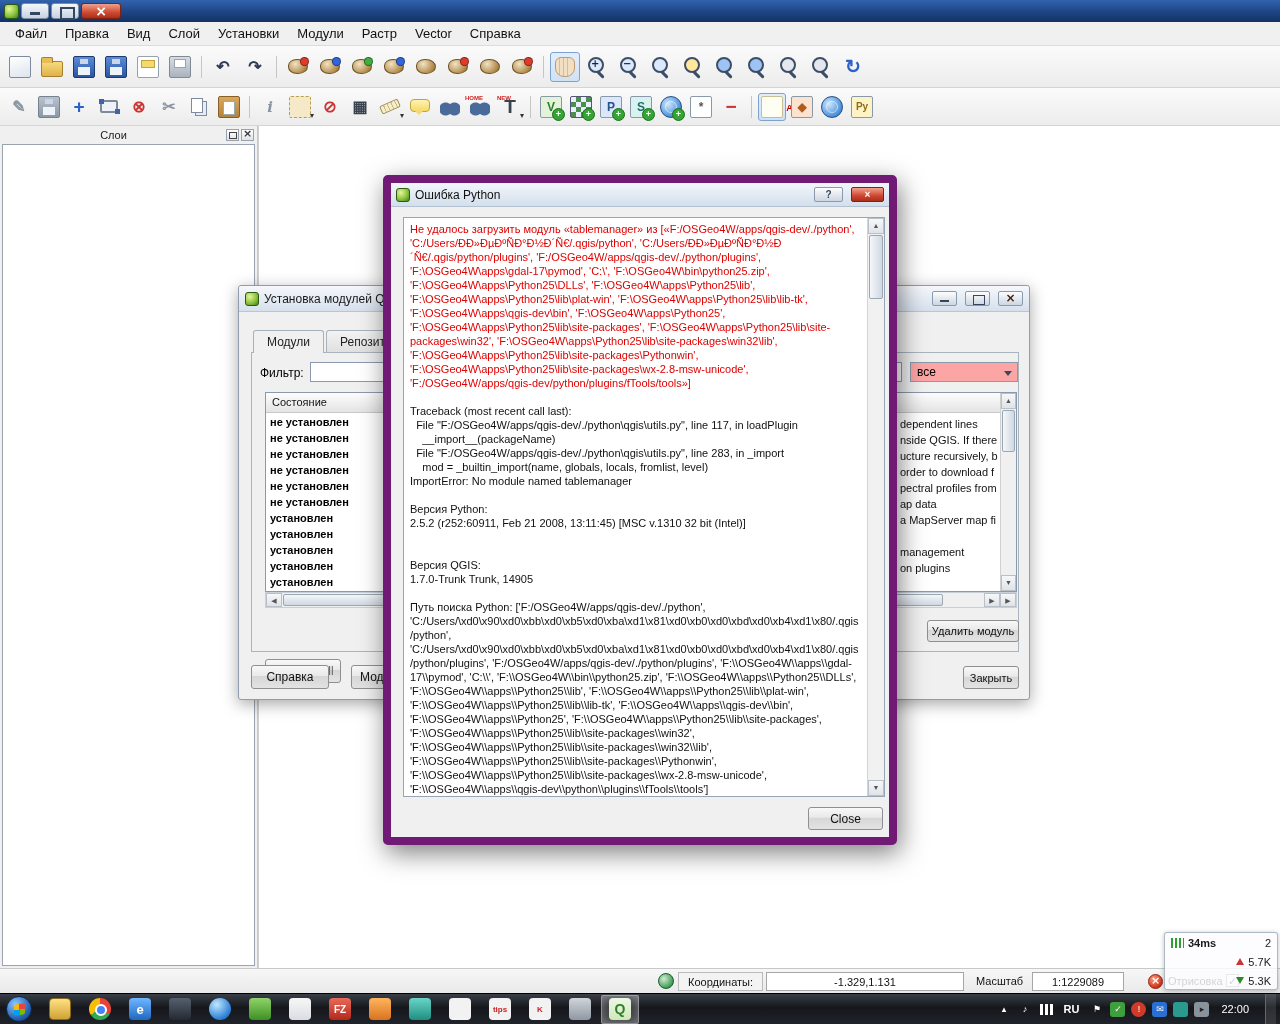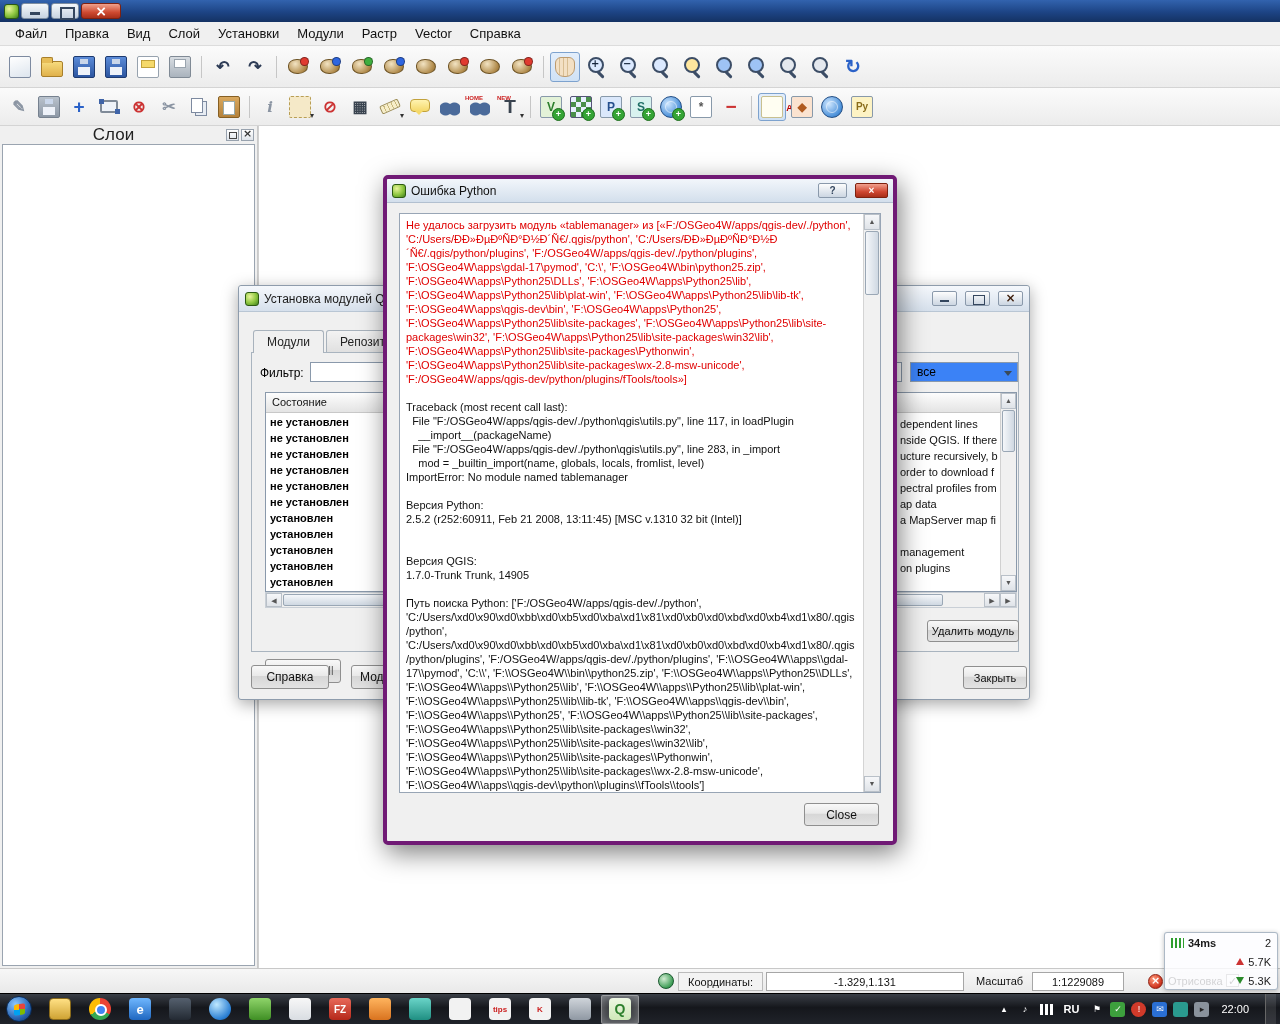--- a/index.html
+++ b/index.html
@@ -76,21 +76,21 @@
   .i-raster { background:repeating-conic-gradient(#4b8f4b 0% 25%, #e8f0ff 25% 50%) 0 0 / 10px 10px; border:1px solid #557; }
   .i-globe { border-radius:50%; background:radial-gradient(circle at 35% 35%,#cfe7ff,#4a90d9 70%,#2a60a0); border:1px solid #234f86; }
   .i-globe::before { content:""; position:absolute; inset:4px; border-radius:50%; border:1px solid rgba(255,255,255,.55); }
   .i-abc { background:#fffef2; border:1px solid #c8c090; }
   .add::after { content:"+"; position:absolute; right:-4px; bottom:-4px; width:11px; height:11px; background:#35a435; border:1px solid #1d6e1d; border-radius:50%; color:#fff; font:bold 9px/10px "Liberation Sans",sans-serif; text-align:center; z-index:3; }
 
   
   .workspace { flex:1; display:flex; background:#f0f0f0; min-height:0; }
   .dock { width:258px; flex:0 0 auto; display:flex; flex-direction:column; border-right:1px solid #c9c9c9; }
   .dock-head { height:18px; display:flex; align-items:center; padding:0 3px; background:#f0f0f0; }
-  .dock-title { flex:1; text-align:center; font-size:17px; color:#222; }
+  .dock-title { flex:1; text-align:center; font-size:11px; color:#222; }
   .dock-btn { width:13px; height:12px; margin-left:2px; border:1px solid #98a2ae; background:linear-gradient(#fff,#dfe4ea); position:relative; }
   .dock-btn.dk-float::before { content:""; position:absolute; left:2px; top:2px; width:6px; height:5px; border:1px solid #444; }
   .dock-btn.dk-close::before { content:"×"; position:absolute; left:0; right:0; top:-3px; text-align:center; font:bold 11px/14px "DejaVu Sans",sans-serif; color:#333; }
   .dock-body { flex:1; background:#fff; border:1px solid #9aa4b0; margin:0 2px 2px 2px; }
   .canvas { flex:1; background:#fff; border-left:1px solid #d0d0d0; }
 
   
   .statusbar { height:25px; flex:0 0 auto; position:relative; background:linear-gradient(#f7f7f7,#e9e9e9); border-top:1px solid #c8c8c8; font-size:11px; color:#111; }
   .sb-globe { position:absolute; left:658px; top:4px; width:16px; height:16px; border-radius:50%; background:radial-gradient(circle at 35% 35%,#d2ecd2,#3f9e57 70%,#1f6e3a); border:1px solid #1c5a30; }
   .sb-label-box { position:absolute; left:678px; top:3px; height:19px; padding:3px 9px 0 9px; border:1px solid #bbb; background:#f3f3f3; }
@@ -112,21 +112,21 @@
   .pi-wb { width:25px; height:15px; margin-left:3px; border:1px solid #8a99ab; border-radius:2px; background:linear-gradient(#fdfdfd,#ccd6e2); position:relative; }
   .pi-wb.wb-min::before { content:""; position:absolute; left:7px; right:7px; bottom:3px; height:2px; background:#34465e; }
   .pi-wb.wb-max::before { content:""; position:absolute; left:7px; top:3px; width:10px; height:8px; border:1px solid #34465e; }
   .pi-wb.wb-close::before { content:"×"; position:absolute; left:0; right:0; top:-2px; text-align:center; font:bold 12px/16px "DejaVu Sans",sans-serif; color:#40210f; }
   .pi-tabs { position:absolute; left:14px; top:44px; display:flex; }
   .pi-tab { padding:4px 13px 3px 13px; font-size:12px; border:1px solid #a8b2bc; border-bottom:none; border-radius:3px 3px 0 0; background:linear-gradient(#f3f3f3,#e0e0e0); margin-right:2px; color:#222; }
   .pi-tab.selected { background:#f0f0f0; position:relative; z-index:2; margin-bottom:-1px; padding-bottom:4px; }
   .pi-panel { position:absolute; left:12px; top:66px; width:768px; height:300px; border:1px solid #a9b4bf; background:#f0f0f0; }
   .pi-filter-label { position:absolute; left:8px; top:13px; font-size:12px; }
   .pi-filter-input { position:absolute; left:58px; top:9px; width:592px; height:20px; background:#fff; border:1px solid #8a99ab; font-size:12px; padding:0 4px; }
-  .pi-combo { position:absolute; left:658px; top:9px; width:108px; height:20px; background:#3b82f6; border:1px solid #8a99ab; font-size:12px; padding:2px 20px 0 6px; }
+  .pi-combo { position:absolute; left:658px; top:9px; width:108px; height:20px; background:#fca5a5; border:1px solid #8a99ab; font-size:12px; padding:2px 20px 0 6px; }
   .pi-combo::after { content:""; position:absolute; right:5px; top:8px; border:4px solid transparent; border-top:5px solid #3a4a5a; }
   .pi-list { position:absolute; left:13px; top:39px; width:752px; height:200px; background:#fff; border:1px solid #8a99ab; }
   .pi-header { height:20px; background:linear-gradient(#fdfdfd,#e4e4e4); border-bottom:1px solid #c8c8c8; display:flex; }
   .pi-header-cell { width:130px; padding:3px 6px; font-size:11px; border-right:1px solid #c8c8c8; color:#111; }
   .pi-rows { position:absolute; left:0; top:21px; width:140px;font-weight:bold; }
   .pi-row { height:16px; font-size:11px; padding:2px 0 0 4px; white-space:nowrap; }
   .pi-frags { position:absolute; left:634px; top:25px; right:17px; }
   .pi-frag { height:16px; font-size:11px; white-space:nowrap; overflow:hidden; color:#111; }
   .pi-vsb { position:absolute; right:0; top:0; bottom:0; width:16px; background:#f0f0f0; border-left:1px solid #d0d0d0; }
   .sbar-btn { position:absolute; left:0; right:0; height:16px; background:linear-gradient(#f6f7f9,#dfe3e8); border:1px solid #b9c0c8; text-align:center; color:#555; font-size:7px; line-height:14px; }
@@ -134,24 +134,24 @@
   .pi-vsb .thumb { position:absolute; left:1px; right:1px; top:17px; height:42px; background:linear-gradient(90deg,#f5f7fa,#cfd8e2); border:1px solid #9aa7b5; border-radius:2px; }
   .pi-hsb { position:absolute; left:13px; top:239px; width:752px; height:16px; background:#f0f0f0; border:1px solid #c9cfd6; }
   .pi-hsb .hbtn { position:absolute; top:0; bottom:0; width:16px; background:linear-gradient(#f6f7f9,#dfe3e8); border:1px solid #b9c0c8; text-align:center; font-size:7px; line-height:13px; color:#555; }
   .pi-hsb .h-left { left:0; } .pi-hsb .h-right { right:16px; } .pi-hsb .h-right2 { right:0; }
   .pi-hsb .hthumb { position:absolute; left:17px; top:1px; bottom:1px; width:660px; background:linear-gradient(#f5f7fa,#cfd8e2); border:1px solid #9aa7b5; border-radius:2px; }
   .btn { background:linear-gradient(#f8f8f8,#e9e9e9 45%,#d6d6d6 46%,#e3e3e3); border:1px solid #8f8f8f; border-radius:3px; font-size:12px; color:#111; display:flex; align-items:center; justify-content:center; font-family:"Liberation Sans",sans-serif; }
   #pi-upgrade { position:absolute; left:13px; top:266px; width:76px; height:24px; color:#666;margin-top:40px; }
   #pi-uninstall { position:absolute; left:675px; top:267px; width:92px; height:22px; font-size:11px; }
   #pi-help { position:absolute; left:12px; top:379px; width:78px; height:24px; }
   #pi-partial { position:absolute; left:112px; top:379px; width:88px; height:24px; justify-content:flex-start; padding-left:8px; }
-  #pi-close { position:absolute; left:724px; top:380px; width:64px; height:23px; font-size:11px; }
+  #pi-close { position:absolute; left:724px; top:380px; width:56px; height:23px; font-size:11px; }
 
   
-  #error-dialog { position:absolute; left:383px; top:175px; width:514px; height:670px; background:#f0f0f0; border:4px solid #701a75; border-radius:5px; box-shadow:3px 8px 26px rgba(0,0,0,.5); z-index:20; }
+  #error-dialog { position:absolute; left:383px; top:175px; width:514px; height:670px; background:#f0f0f0; border:8px solid #701a75; border-radius:5px; box-shadow:3px 8px 26px rgba(0,0,0,.5); z-index:20; }
   .ed-title { height:24px; display:flex; align-items:center; gap:5px; padding:0 5px; background:linear-gradient(#f2f6fb,#d3dfec); border-bottom:1px solid #b2c0d0; border-radius:2px 2px 0 0; font-size:12px; color:#111; }
   .ed-title .qgis-logo { width:14px; height:14px; }
   .ed-title-text { flex:1; }
   .ed-wb { width:29px; height:15px; margin-left:3px; border:1px solid #8a99ab; border-radius:2px; background:linear-gradient(#fdfdfd,#ccd6e2); text-align:center; font:bold 10px/14px "Liberation Sans",sans-serif; color:#34465e; }
   .ed-wb.wb-close { width:33px; background:linear-gradient(#f2a08e,#cf4631 60%,#a82f1a); border-color:#7e2110; color:#fff; }
   .ed-text { position:absolute; left:12px; top:34px; width:482px; height:580px; background:#fff; border:1px solid #98a5b5; overflow:hidden; }
   .ed-text-inner { padding:4px 24px 4px 6px; font-size:11px; line-height:14px; }
   .err-red { color:#e00000; white-space:pre-wrap; overflow-wrap:break-word; }
   .err-black { color:#111; margin-top:14px; white-space:pre-wrap; overflow-wrap:break-word; }
   .ed-vsb { position:absolute; right:0; top:0; bottom:0; width:17px; background:#f1f1f1; border-left:1px solid #d4d4d4; }

